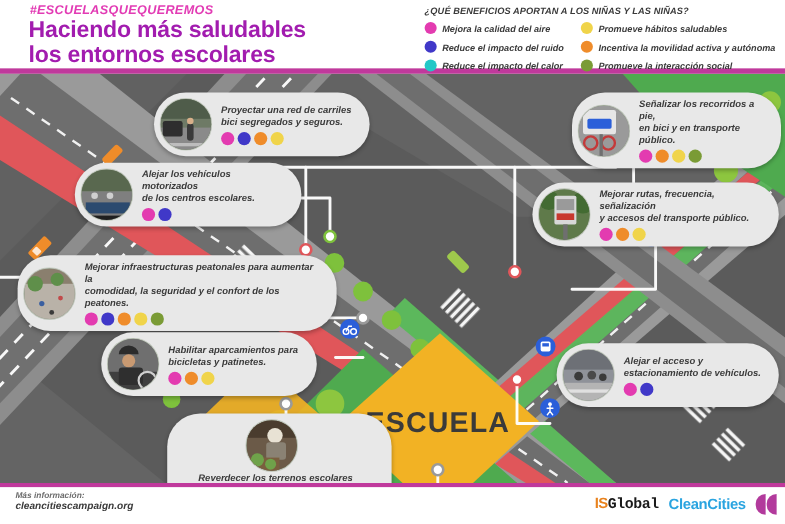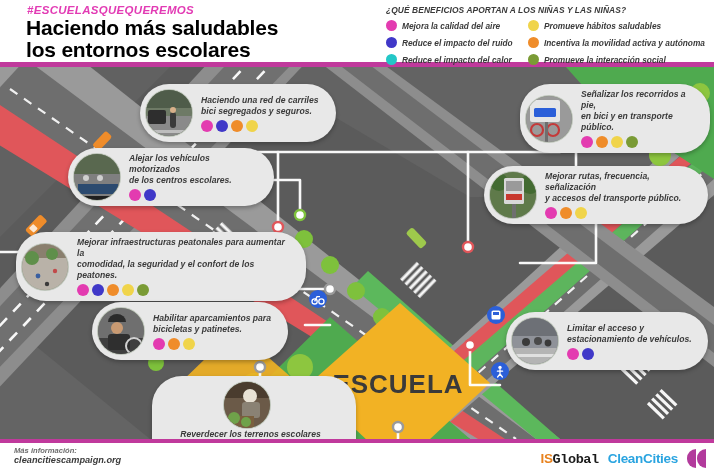--- a/index.html
+++ b/index.html
@@ -14,21 +14,21 @@
   
   .header { position:absolute; left:0; top:0; width:714px; height:62px; background:#ffffff; z-index:30; }
   .hashtag {
     position:absolute; left:27px; top:4px;
     font-style:italic; font-weight:bold; font-size:11.5px;
     letter-spacing:.3px; color:#e23bb4;
   }
   .htitle {
     position:absolute; left:26px; top:17px;
     font-weight:bold; font-size:21px; line-height:21.5px;
-    color:#000000; letter-spacing:-.2px;
+    color:#a21caf; letter-spacing:-.2px;
   }
   .htitle span { display:block; }
 
   
   .legend { position:absolute; left:386px; top:5px; width:320px; }
   .legend-title {
     font-style:italic; font-weight:bold; font-size:8.4px;
     color:#3a3a3a; letter-spacing:.1px; margin-bottom:3px;
   }
   .legend-grid { display:grid; grid-template-columns:142px 178px; row-gap:2px; }
@@ -331,21 +331,21 @@
         <rect width="48" height="48" fill="#6e7a66"></rect>
         <rect y="26" width="48" height="22" fill="#8a8a8a"></rect>
         <rect y="0" width="48" height="18" fill="#4f5c4a"></rect>
         <rect x="2" y="20" width="18" height="14" rx="2" fill="#2e2e2e"></rect>
         <rect x="24" y="22" width="6" height="16" rx="3" fill="#3a3a3a"></rect>
         <circle cx="27" cy="20" r="3" fill="#d8b08a"></circle>
         <rect x="0" y="40" width="48" height="3" fill="#bdbdbd"></rect>
       </svg>
     </div>
     <div class="body">
-      <div class="ctext">Haciendo una red de carriles
+      <div class="ctext">Proyectar una red de carriles
 bici segregados y seguros.</div>
       <div class="dots">
         <i style="background:#e33bb0"></i>
         <i style="background:#4038c8"></i>
         <i style="background:#ef8c2a"></i>
         <i style="background:#f0d44a"></i>
       </div>
     </div>
   </div>
 
@@ -494,21 +494,21 @@
         <rect width="48" height="48" fill="#8f9299"></rect>
         <rect y="0" width="48" height="18" fill="#6d7076"></rect>
         <rect y="30" width="48" height="18" fill="#b4b4b4"></rect>
         <circle cx="14" cy="24" r="4" fill="#3a3a3a"></circle>
         <circle cx="26" cy="23" r="4" fill="#4a4a4a"></circle>
         <circle cx="36" cy="25" r="3.4" fill="#3a3a3a"></circle>
         <rect x="0" y="36" width="48" height="3" fill="#e0e0e0"></rect>
       </svg>
     </div>
     <div class="body">
-      <div class="ctext">Limitar el acceso y
+      <div class="ctext">Alejar el acceso y
 estacionamiento de vehículos.</div>
       <div class="dots">
         <i style="background:#e33bb0"></i>
         <i style="background:#4038c8"></i>
       </div>
     </div>
   </div>
 
   <div class="divider-bot"></div>
   <div class="footer">

